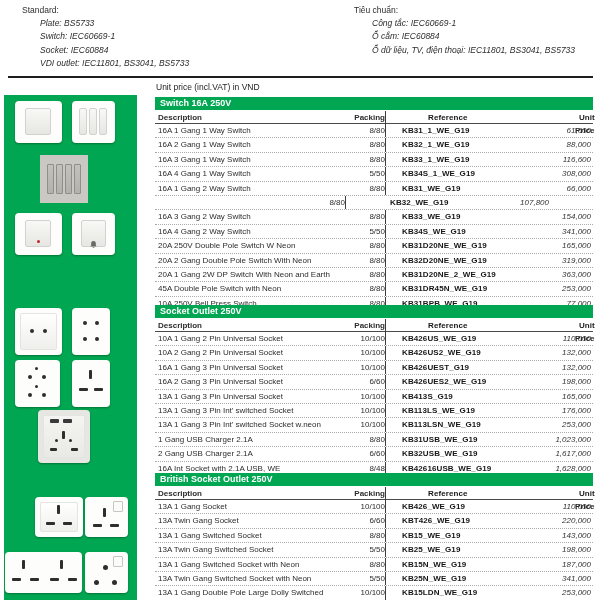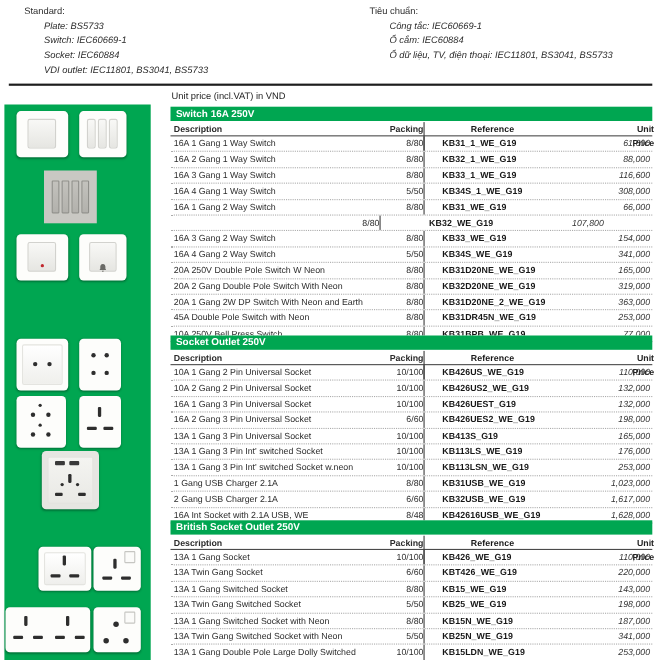--- a/index.html
+++ b/index.html
@@ -6,21 +6,21 @@
   html,body { background:#ffffff; }
   body { font-family:"Liberation Sans", sans-serif; color:#232323; }
   #page {
     position:relative; width:600px; height:600px; background:#fff;
     overflow:hidden;
   }
 
   
   .std-block { position:absolute; top:4px; font-size:8.5px; line-height:13.2px; color:#2d2d2d; }
   .std-left  { left:22px; }
-  .std-right { left:336px; }
+  .std-right { left:354px; }
   .std-items { margin-left:18px; }
   .std-items div { white-space:nowrap;font-style:italic; }
 
   .top-rule { position:absolute; left:8px; top:76px; width:585px; height:2px; background:#1e1e1e; }
 
   .price-note { position:absolute; left:156px; top:82px; font-size:8.5px; color:#1e1e1e; }
 
   
   .sidebar { position:absolute; left:4px; top:95px; width:133px; height:505px; background:var(--green,#00A651); }
   .prod { position:absolute; background:#fdfdfb; border-radius:4px; box-shadow:0 1px 2px rgba(0,0,0,.3); }

